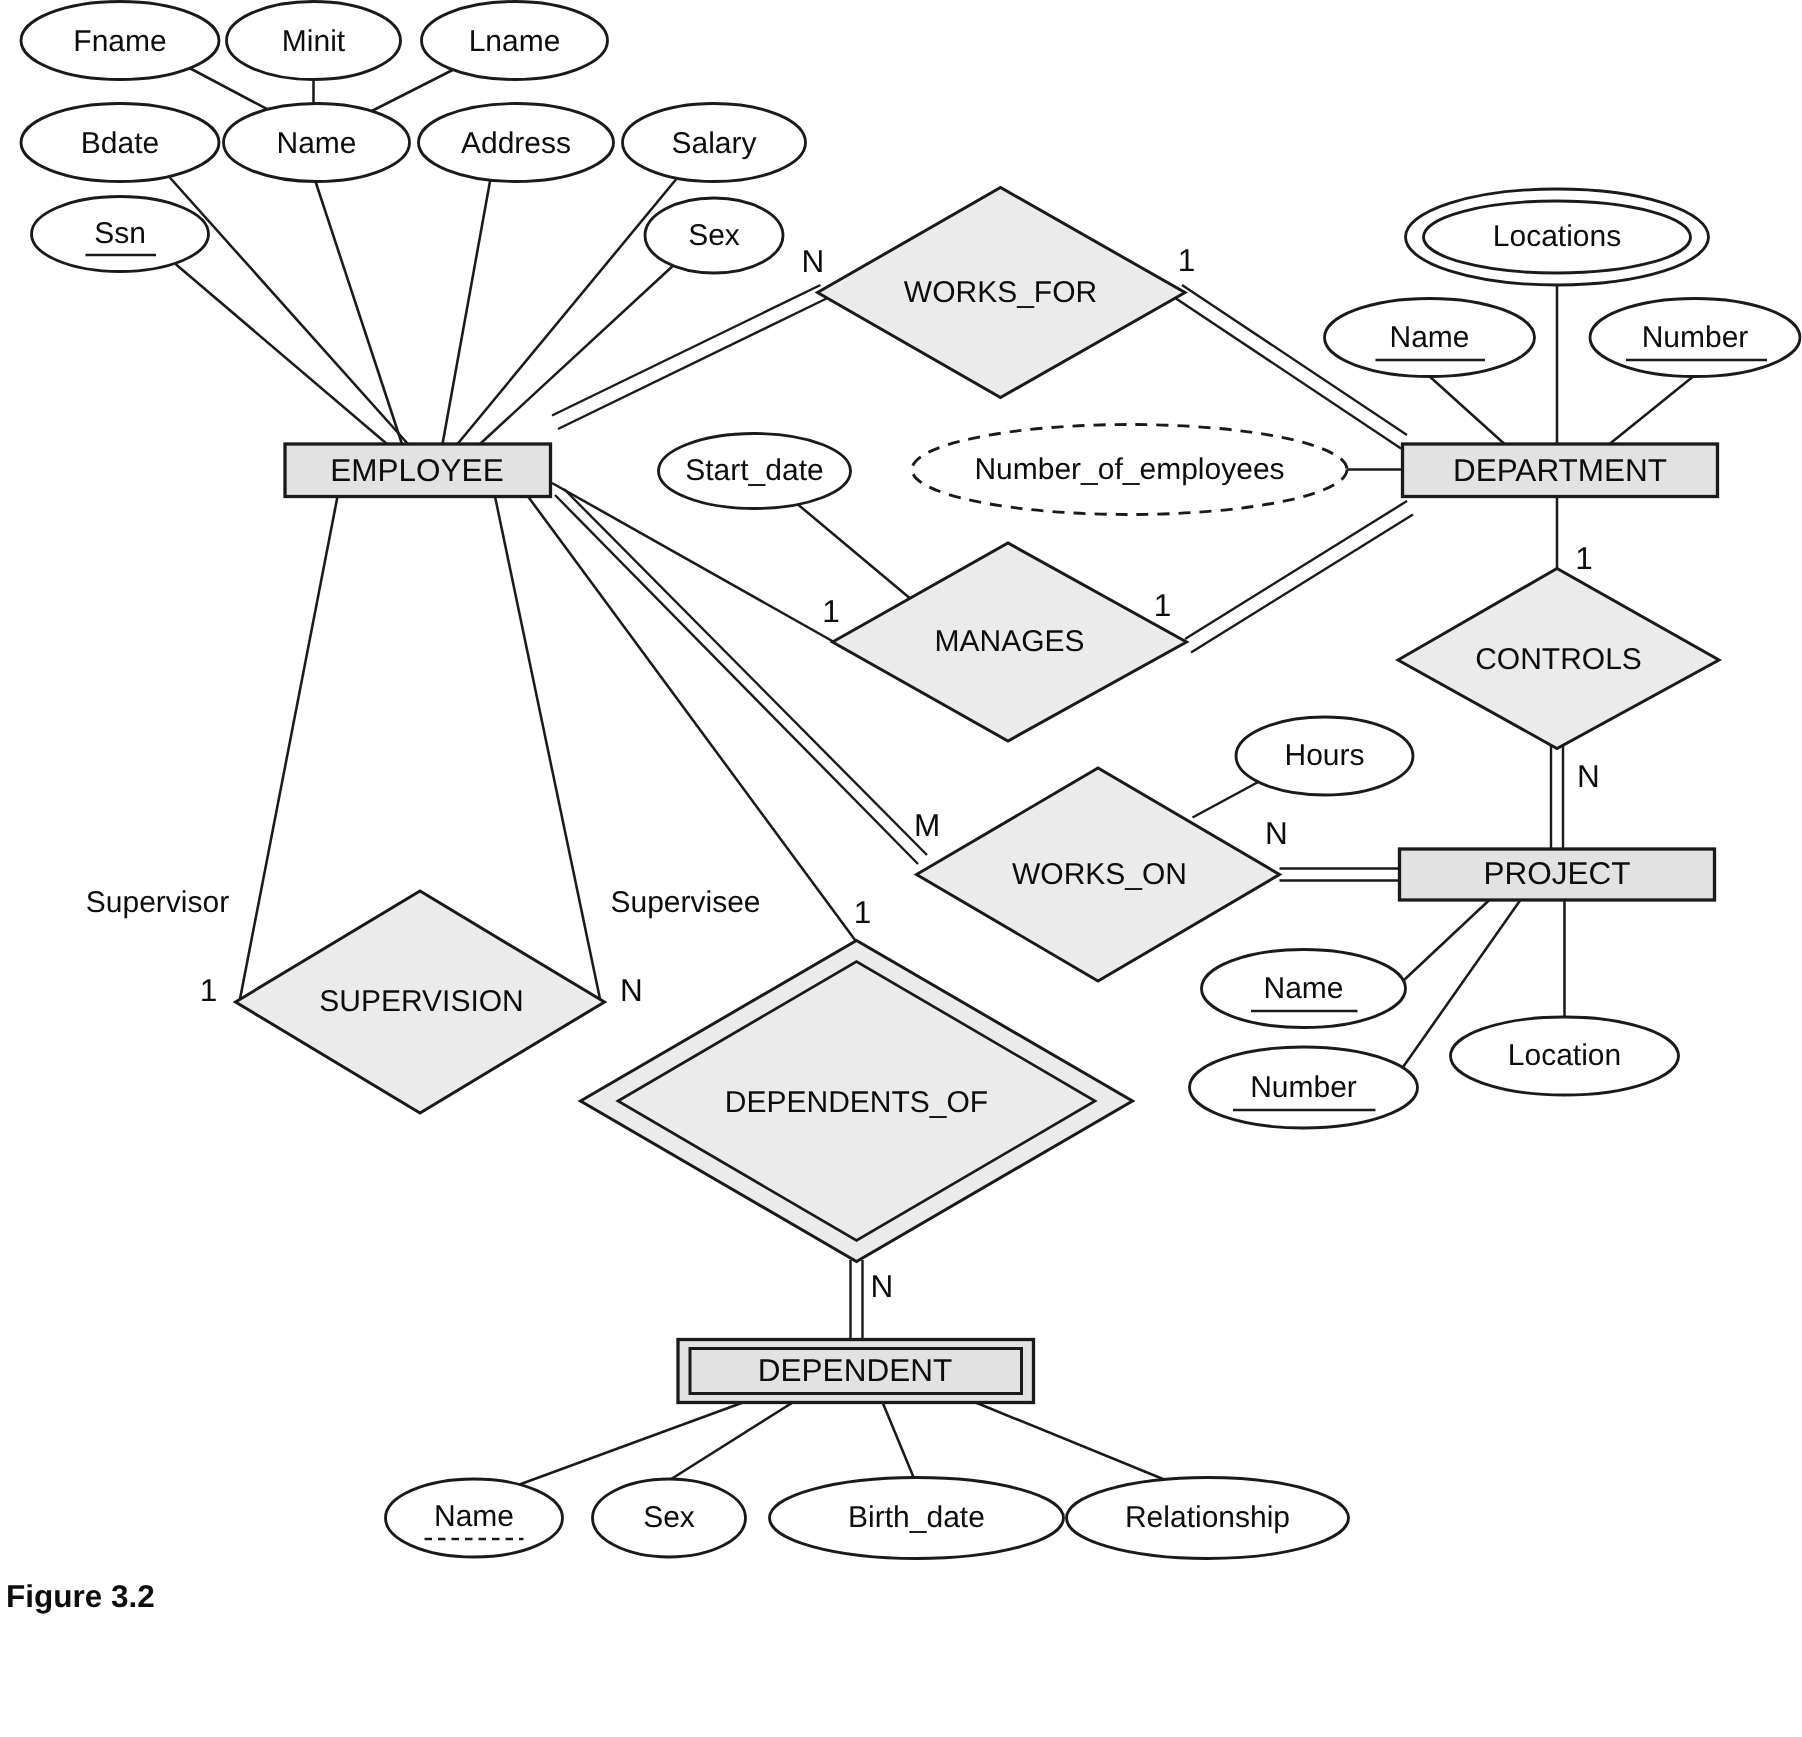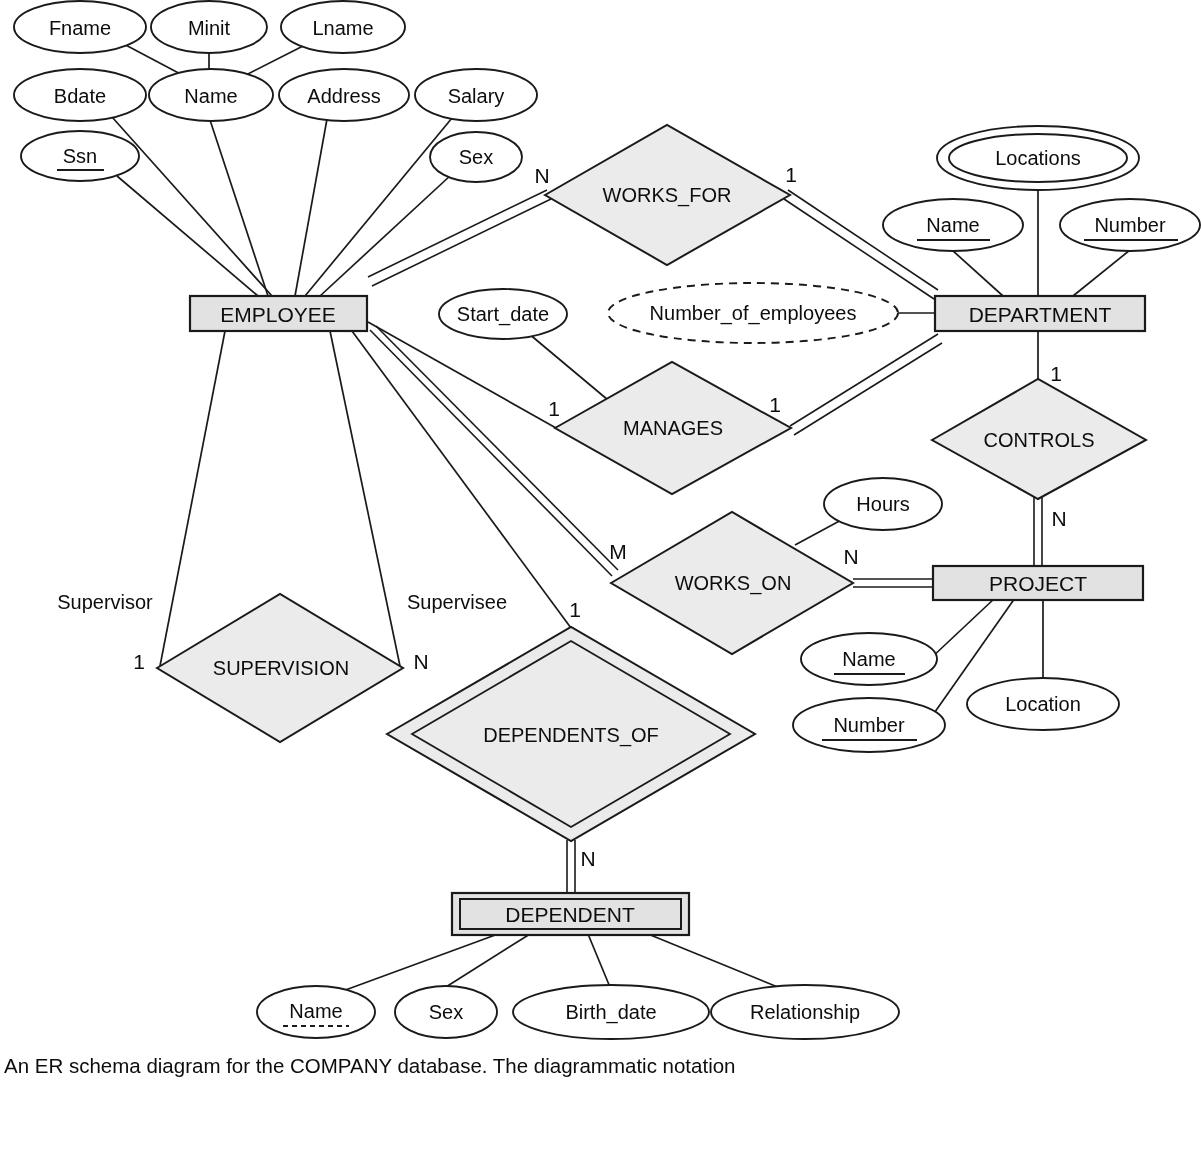--- a/index.html
+++ b/index.html
@@ -418,14 +418,14 @@
   <text class="t-card" x="575" y="609">1</text>
   <text class="t-card" x="588" y="858">N</text>
 
   <text class="t-role" x="105" y="602">Supervisor</text>
   <text class="t-role" x="457" y="602">Supervisee</text>
 
 </svg>
 </div>
 
 <div id="caption">
-  <p class="fig-desc">An ER schema diagram for the COMPANY database. The diagrammatic notation</p>
+  <p class="fig-label">Figure 3.2</p>
 </div>
 
 </body></html>

